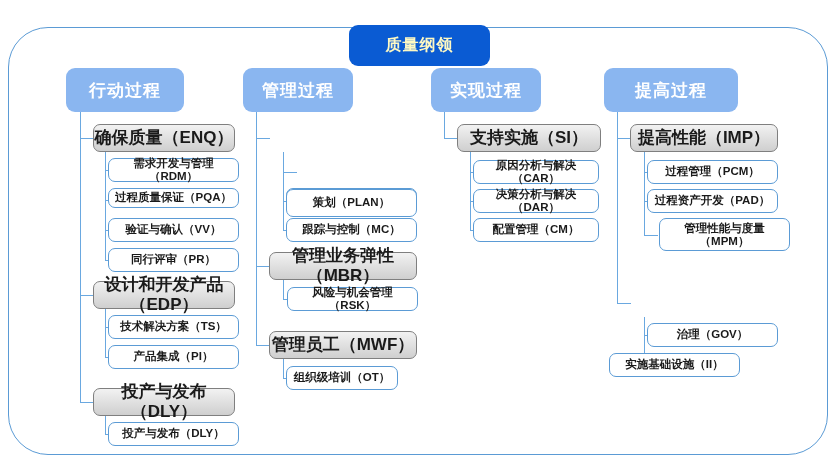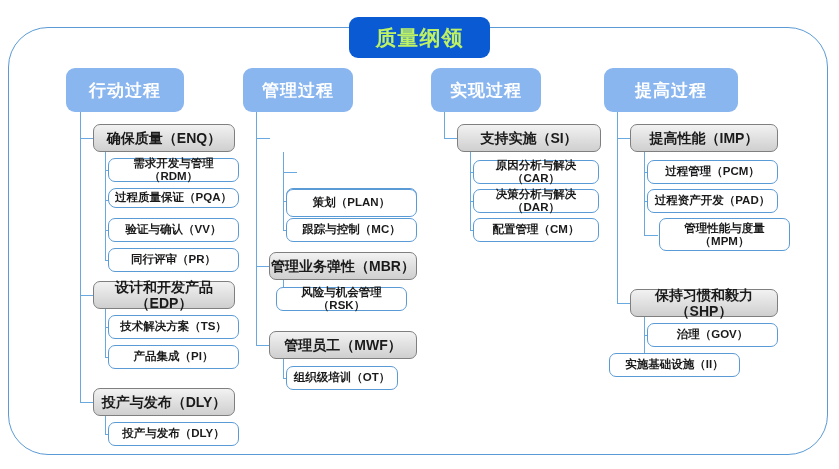--- a/index.html
+++ b/index.html
@@ -26,30 +26,30 @@
     height: 428px;
     border: 1.6px solid #5b9bd5;
     border-radius: 40px;
     box-sizing: border-box;
     background: transparent;
   }
   
   .root-title {
     position: absolute;
     left: 349px;
-    top: 17px;
+    top: 25px;
     width: 141px;
     height: 41px;
     background: #0a5bd3;
     border-radius: 9px;
-    color: #bef264;
-    display: flex;
-    align-items: center;
-    justify-content: center;
-    font-size: 21px;
+    color: #fef9c3;
+    display: flex;
+    align-items: center;
+    justify-content: center;
+    font-size: 16px;
     font-weight: bold;
     letter-spacing: 1px;
     z-index: 6;
     box-sizing: border-box;
   }
   
   .col-header {
     position: absolute;
     height: 44px;
     background: #8ab6f0;
@@ -67,21 +67,21 @@
   
   .group-node {
     position: absolute;
     background: linear-gradient(to bottom, #f2f2f2 0%, #e2e2e2 45%, #cfcfcf 100%);
     border: 1.4px solid #7f7f7f;
     border-radius: 7px;
     display: flex;
     align-items: center;
     justify-content: center;
     text-align: center;
-    font-size: 14px;
+    font-size: 17px;
     font-weight: bold;
     color: #1a1a1a;
     z-index: 3;
     box-sizing: border-box;
     line-height: 1.15;
   }
   
   .leaf-node {
     position: absolute;
     background: #ffffff;
@@ -123,21 +123,21 @@
   <div class="col-header" style="left:66px; top:68px; width:118px;">行动过程</div>
 
   <div class="conn conn-v" style="left:80px; top:112px; height:290px;"></div>
 
   <div class="conn conn-h" style="left:80px; top:138px; width:14px;"></div>
   <div class="group-node" style="left:93px; top:124px; width:142px; height:28px;">确保质量（ENQ）</div>
   <div class="conn conn-v" style="left:105px; top:152px; height:108px;"></div>
   <div class="conn conn-h" style="left:105px; top:170px; width:14px;"></div>
   <div class="leaf-node" style="left:108px; top:158px; width:131px; height:24px;">需求开发与管理（RDM）</div>
   <div class="conn conn-h" style="left:105px; top:200px; width:14px;"></div>
-  <div class="leaf-node" style="left:108px; top:188px; width:131px; height:20px;border-radius:8px;">过程质量保证（PQA）</div>
+  <div class="leaf-node" style="left:108px; top:188px; width:131px; height:20px;">过程质量保证（PQA）</div>
   <div class="conn conn-h" style="left:105px; top:230px; width:14px;"></div>
   <div class="leaf-node" style="left:108px; top:218px; width:131px; height:24px;">验证与确认（VV）</div>
   <div class="conn conn-h" style="left:105px; top:260px; width:14px;"></div>
   <div class="leaf-node" style="left:108px; top:248px; width:131px; height:24px;">同行评审（PR）</div>
 
   <div class="conn conn-h" style="left:80px; top:295px; width:14px;"></div>
   <div class="group-node" style="left:93px; top:281px; width:142px; height:28px;">设计和开发产品（EDP）</div>
   <div class="conn conn-v" style="left:105px; top:309px; height:48px;"></div>
   <div class="conn conn-h" style="left:105px; top:327px; width:14px;"></div>
   <div class="leaf-node" style="left:108px; top:315px; width:131px; height:24px;">技术解决方案（TS）</div>
@@ -159,21 +159,21 @@
   <div class="leaf-node" style="left:286px; top:160px; width:131px; height:24px;margin-top:28px;">估算（EST）</div>
   <div class="conn conn-h" style="left:283px; top:201px; width:14px;"></div>
   <div class="leaf-node" style="left:286px; top:189px; width:131px; height:28px;">策划（PLAN）</div>
   <div class="conn conn-h" style="left:283px; top:230px; width:14px;"></div>
   <div class="leaf-node" style="left:286px; top:218px; width:131px; height:24px;">跟踪与控制（MC）</div>
 
   <div class="conn conn-h" style="left:256px; top:266px; width:14px;"></div>
   <div class="group-node" style="left:269px; top:252px; width:148px; height:28px;">管理业务弹性（MBR）</div>
   <div class="conn conn-v" style="left:283px; top:280px; height:19px;"></div>
   <div class="conn conn-h" style="left:283px; top:299px; width:14px;"></div>
-  <div class="leaf-node" style="left:276px; top:287px; width:131px; height:24px;">风险与机会管理（RSK）</div>
+  <div class="leaf-node" style="left:287px; top:287px; width:131px; height:24px;">风险与机会管理（RSK）</div>
 
   <div class="conn conn-h" style="left:256px; top:345px; width:14px;"></div>
   <div class="group-node" style="left:269px; top:331px; width:148px; height:28px;">管理员工（MWF）</div>
   <div class="conn conn-v" style="left:283px; top:359px; height:19px;"></div>
   <div class="conn conn-h" style="left:283px; top:378px; width:14px;"></div>
   <div class="leaf-node" style="left:286px; top:356px; width:112px; height:24px; top:366px;">组织级培训（OT）</div>
 
   <div class="col-header" style="left:431px; top:68px; width:110px;">实现过程</div>
   <div class="conn conn-v" style="left:444px; top:112px; height:26px;"></div>
 
@@ -195,20 +195,19 @@
   <div class="conn conn-v" style="left:644px; top:152px; height:83px;"></div>
   <div class="conn conn-h" style="left:644px; top:172px; width:14px;"></div>
   <div class="leaf-node" style="left:647px; top:160px; width:131px; height:24px;">过程管理（PCM）</div>
   <div class="conn conn-h" style="left:644px; top:201px; width:14px;"></div>
   <div class="leaf-node" style="left:647px; top:189px; width:131px; height:24px;">过程资产开发（PAD）</div>
   <div class="conn conn-h" style="left:644px; top:235px; width:14px;"></div>
   <div class="leaf-node two-line" style="left:647px; top:218px; width:131px; height:33px; white-space:pre-line;margin-left:12px;">管理性能与度量
 （MPM）</div>
 
   <div class="conn conn-h" style="left:617px; top:303px; width:14px;"></div>
-  <div class="group-node" style="left:630px; top:289px; width:148px; height:28px;">保持习惯和毅力（SHP）</div>
   <div class="conn conn-v" style="left:644px; top:317px; height:48px;"></div>
   <div class="conn conn-h" style="left:644px; top:335px; width:14px;"></div>
   <div class="leaf-node" style="left:647px; top:323px; width:131px; height:24px;">治理（GOV）</div>
   <div class="conn conn-h" style="left:644px; top:365px; width:14px;"></div>
   <div class="leaf-node" style="left:609px; top:353px; width:131px; height:24px;">实施基础设施（II）</div>
 
 </div>
 
 </body></html>

